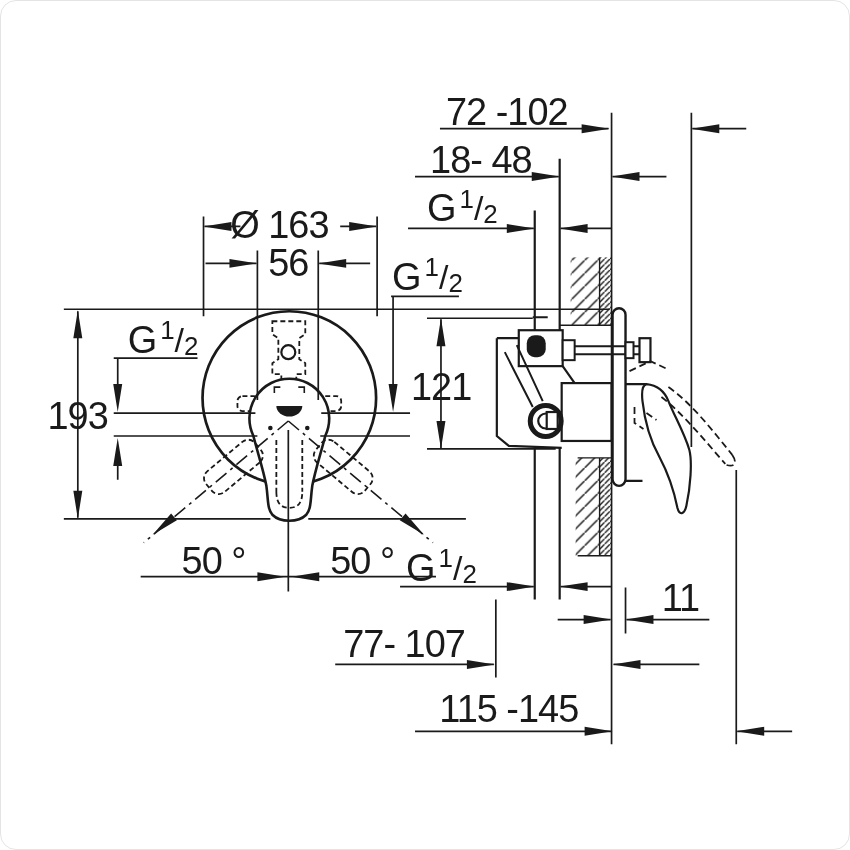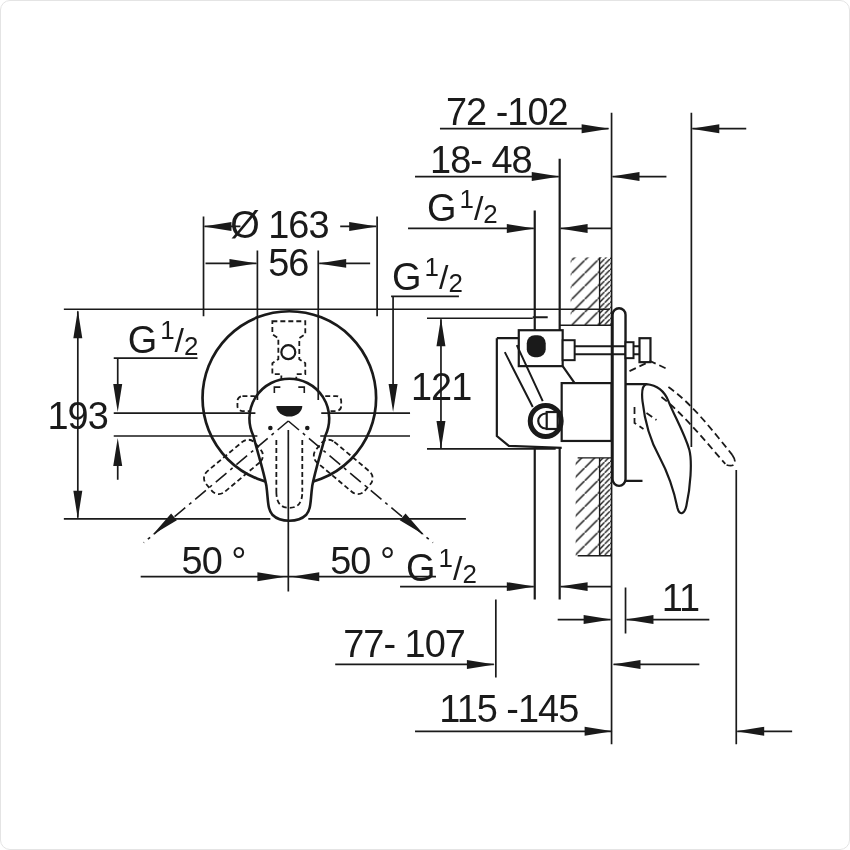--- a/index.html
+++ b/index.html
@@ -1,19 +1,19 @@
 <!DOCTYPE html>
 <html style="--ink: #1a1a1a; --paper: #ffffff; --frame: #e4e4e4;"><head>
 <meta charset="utf-8">
 <style>
   html,body{margin:0;padding:0;background:var(--paper,#fff);}
   .frame{
     position:relative;width:850px;height:850px;box-sizing:border-box;
     background:var(--paper,#fff);
-    border:1px solid var(--frame,#e4e4e4);border-radius:10px;
+    border:1px solid var(--frame,#e4e4e4);border-radius:16px;
     color:var(--ink,#1a1a1a);
     font-family:"Liberation Sans", sans-serif;
   }
   svg{display:block;width:100%;height:100%;}
   text{fill:currentColor;font-family:"Liberation Sans",sans-serif;font-size:38px;letter-spacing:-1px;}
   .thread-label{letter-spacing:0;}
   .ln{stroke:currentColor;fill:none;}
   .dim{stroke-width:1.7;}
   .obj{stroke-width:2.2;}
   .bold{stroke-width:2.7;}

